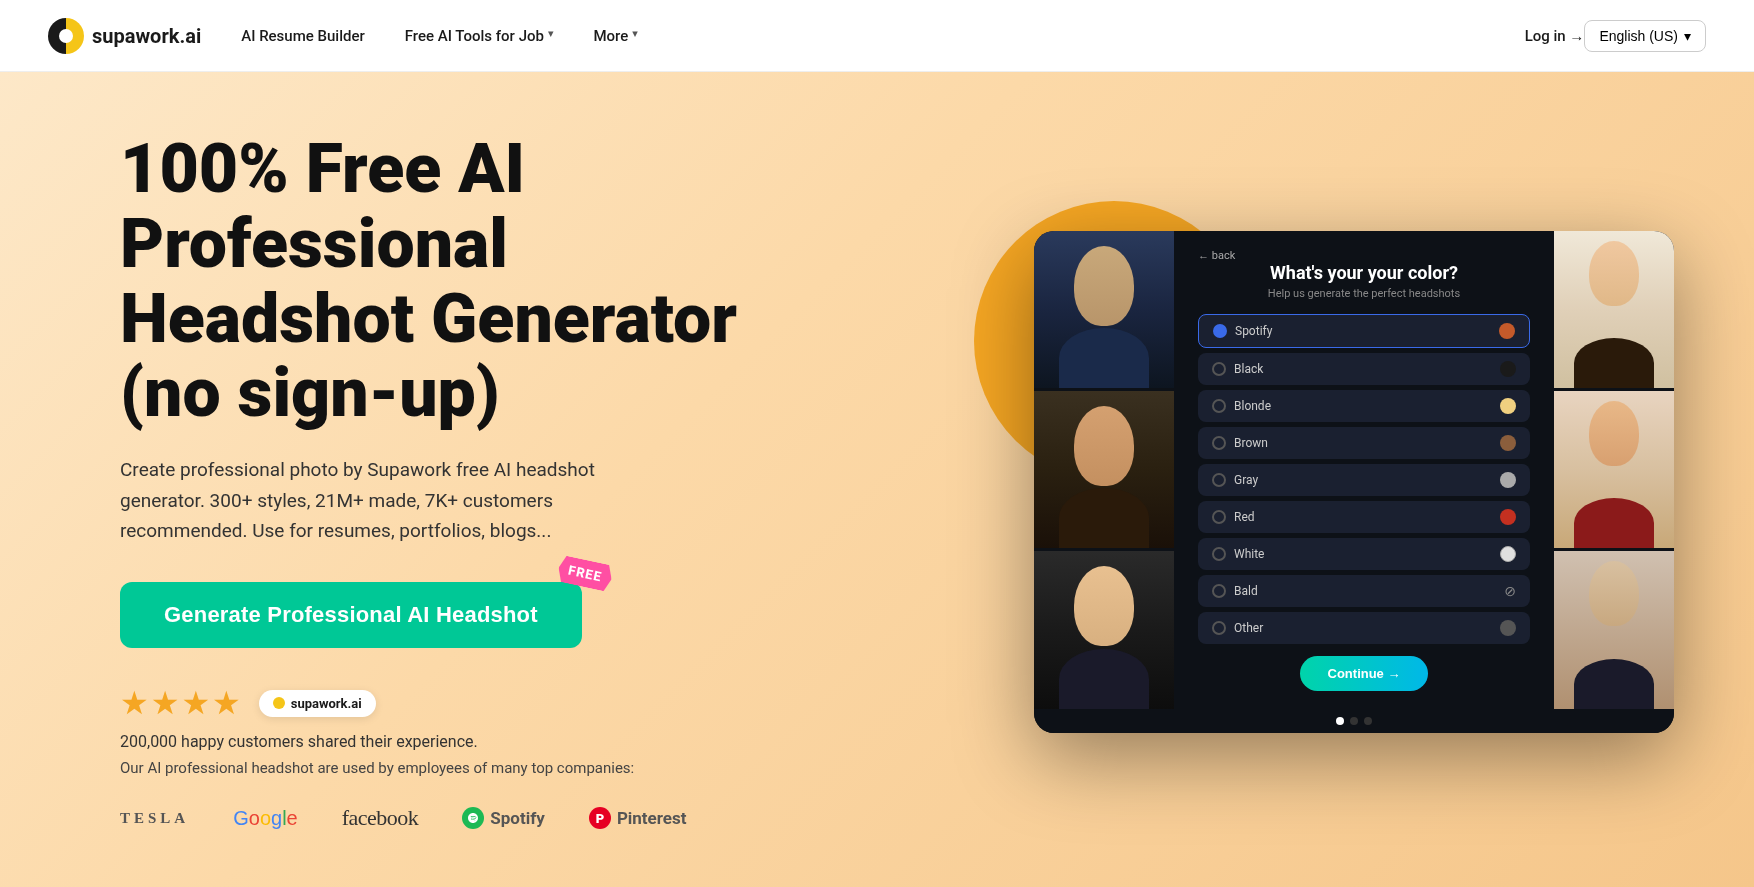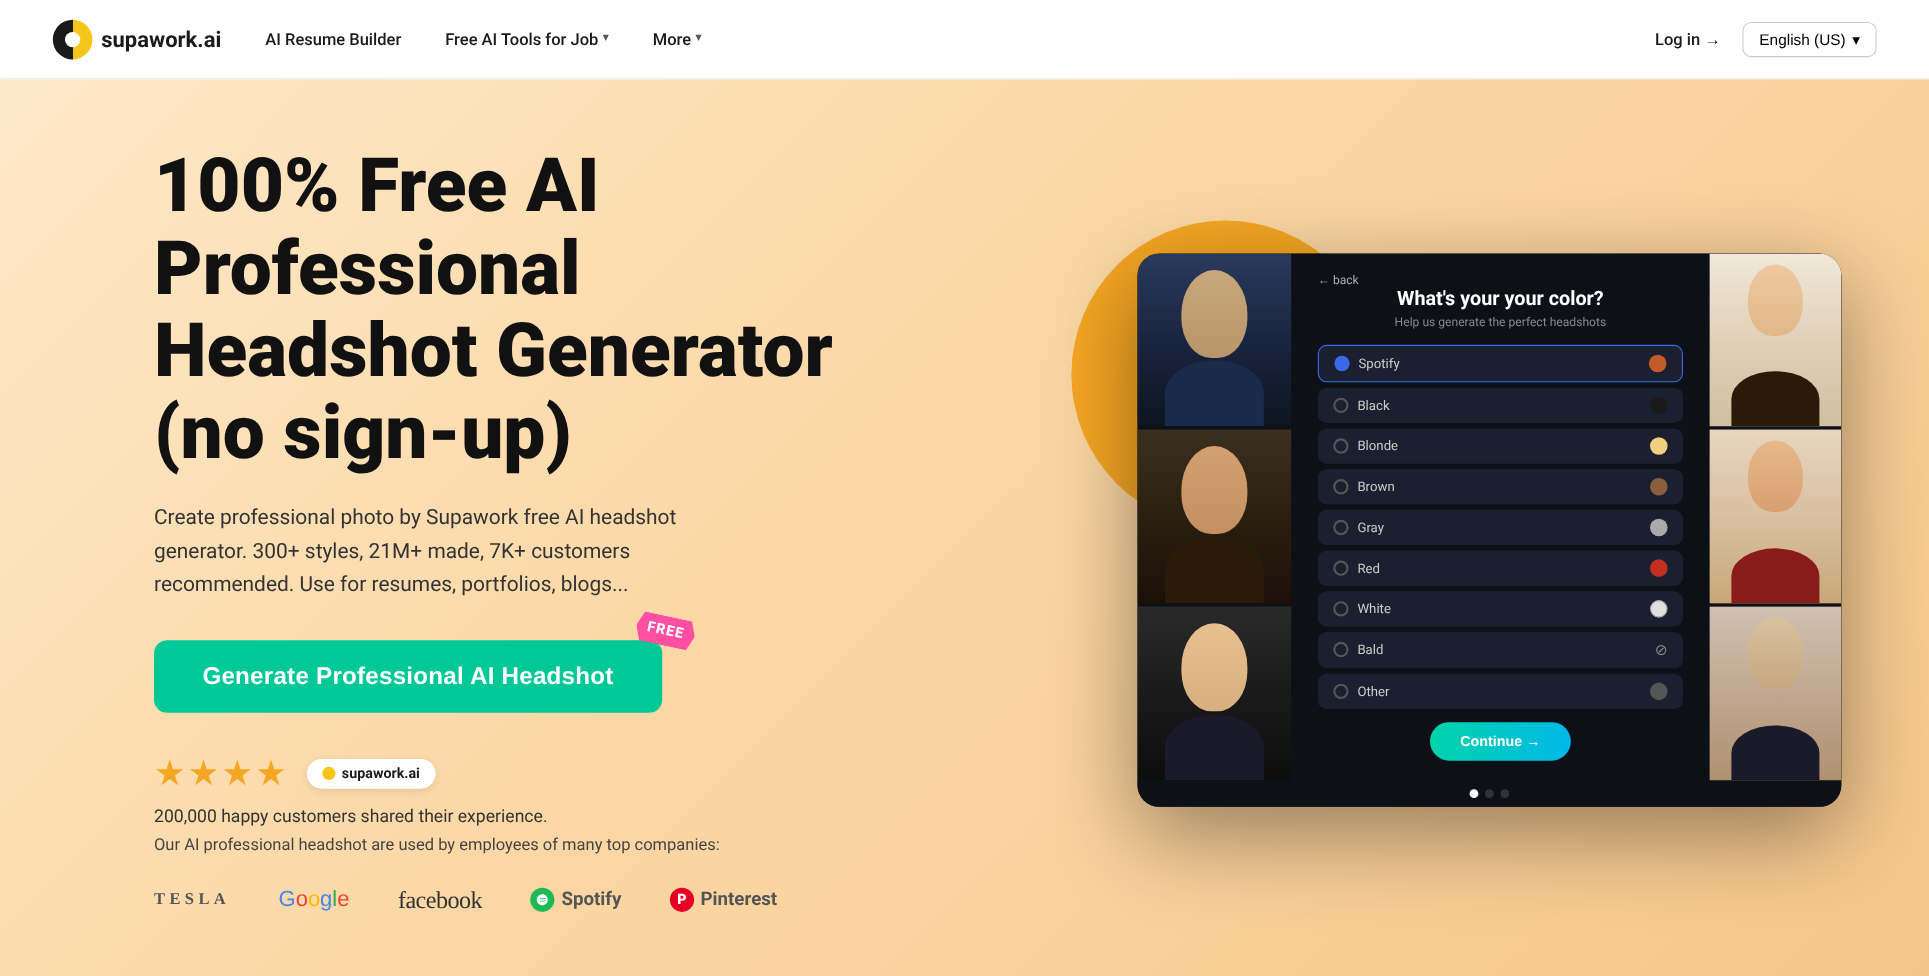--- a/index.html
+++ b/index.html
@@ -14,35 +14,35 @@
     .nav-left { display: flex; align-items: center; gap: 40px; }
     .logo { display: flex; align-items: center; gap: 8px; font-weight: 700; font-size: 20px; color: #1a1a1a; text-decoration: none; }
     .logo-icon {
       width: 36px; height: 36px; border-radius: 50%;
       background: conic-gradient(#f5c518 0deg 180deg, #1a1a1a 180deg 360deg);
       display: flex; align-items: center; justify-content: center;
     }
     .logo-icon-inner { width: 14px; height: 14px; background: #fff; border-radius: 50%; }
     .nav-link { font-size: 15px; color: #1a1a1a; cursor: pointer; display: flex; align-items: flex-start; gap: 4px; font-weight: 500; }
     .chevron { font-size: 11px; color: #555; }
-    .nav-right { display: flex; align-items: center; gap: 20px; }
+    .nav-right { display: flex; align-items: center; }
     .login-link { font-size: 15px; color: #1a1a1a; cursor: pointer; font-weight: 500; }
     .lang-btn {
       display: flex; align-items: center; gap: 6px;
       border: 1.5px solid #ccc; border-radius: 8px;
       padding: 7px 14px; font-size: 14px; cursor: pointer; background: #fff;
     }
 
     
     .hero {
       background: linear-gradient(135deg, #fde8c8 0%, #fcd9a8 40%, #f5c68a 100%);
       min-height: 815px; display: flex; align-items: center;
       padding: 60px 80px 60px 120px; position: relative; overflow: hidden;
     }
-    .hero-left { max-width: 620px; z-index: 2; margin-left: 20px; }
+    .hero-left { max-width: 620px; z-index: 2; }
     .hero-title { font-size: 68px; font-weight: 900; line-height: 1.1; color: #111; margin-bottom: 24px; }
     .hero-desc { font-size: 19px; color: #333; line-height: 1.6; margin-bottom: 36px; max-width: 520px; }
     .cta-wrapper { position: relative; display: inline-block; margin-bottom: 36px; }
     .cta-btn {
       background: #00c896; color: #fff; border: none; border-radius: 12px;
       padding: 20px 44px; font-size: 22px; font-weight: 700; cursor: pointer;
       display: block; letter-spacing: 0.2px;
     }
     .free-badge {
       position: absolute; top: -22px; right: -30px;

